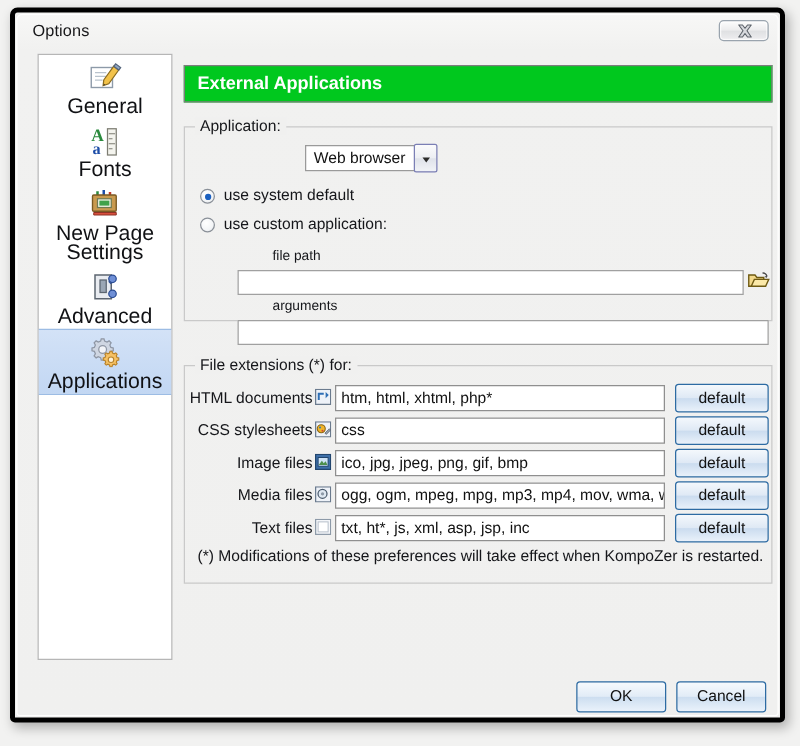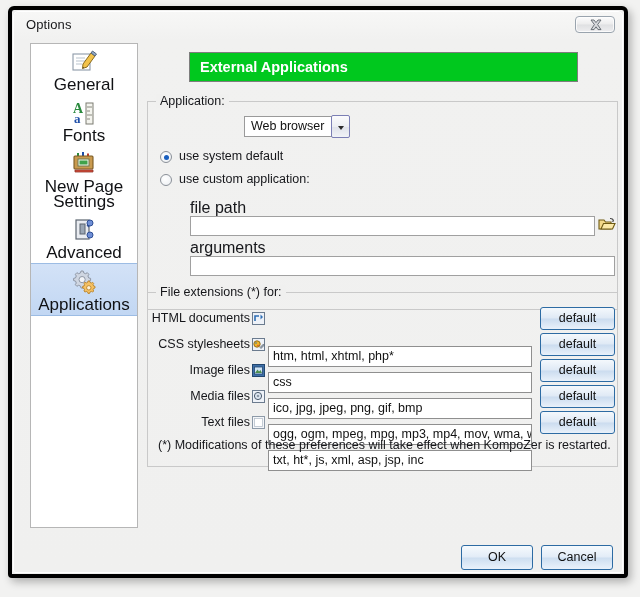--- a/index.html
+++ b/index.html
@@ -116,26 +116,25 @@
     left: 133px;
     top: 31px;
     width: 471px;
     height: 400px;
   }
 
   #page-header {
     position: absolute;
     left: 0;
     top: 9px;
-    width: 389px;
+    width: 471px;
     height: 30px;
     background: #00c81e;
     border: 1px solid #7d7d7d;
     box-sizing: border-box;
-    margin-left: 42px;
   }
   #page-header .ph-text {
     position: absolute;
     left: 10px;
     top: 6px;
     font-size: 14.5px;
     font-weight: bold;
     color: #ffffff;
   }
 
@@ -150,24 +149,24 @@
     position: absolute;
     top: -8px;
     left: 8px;
     background: #f0f0ef;
     padding: 0 4px;
     font-size: 12.5px;
     color: #15161a;
     white-space: nowrap;
   }
 
-  #fset-app   { left: 0;  top: 58px;  width: 471px; height: 209px; }
+  #fset-app   { left: 0;  top: 58px;  width: 471px; height: 156px; }
   #fset-ext   { left: 0;  top: 249px; width: 471px; height: 175px; }
 
-  .lbl { font-size: 16px; color: #15161a; }
+  .lbl { font-size: 11px; color: #15161a; margin-left: 28px; }
   #app-select {
     position: absolute;
     left: 96px; top: 14px;
     width: 100px; height: 21px;
     background: #ffffff;
     border: 1px solid #9a9a9a;
     box-sizing: border-box;
     cursor: default;
   }
   #app-select .sel-val {
@@ -255,21 +254,20 @@
   }
   .ext-row .ext-input {
     position: absolute;
     left: 120px; top: 1px;
     width: 264px; height: 21px;
     background: #ffffff;
     border: 1px solid #8f8f8f;
     box-sizing: border-box;
     overflow: hidden;
     white-space: nowrap;
-    margin-top: 38px;
   }
   .ext-row .ext-input span {
     position: absolute; left: 4px; top: 2px;
     font-size: 12.5px; color: #111;
     white-space: nowrap;
   }
   .ext-row .ext-default {
     position: absolute;
     left: 392px; top: 0px;
     width: 75px; height: 23px;

